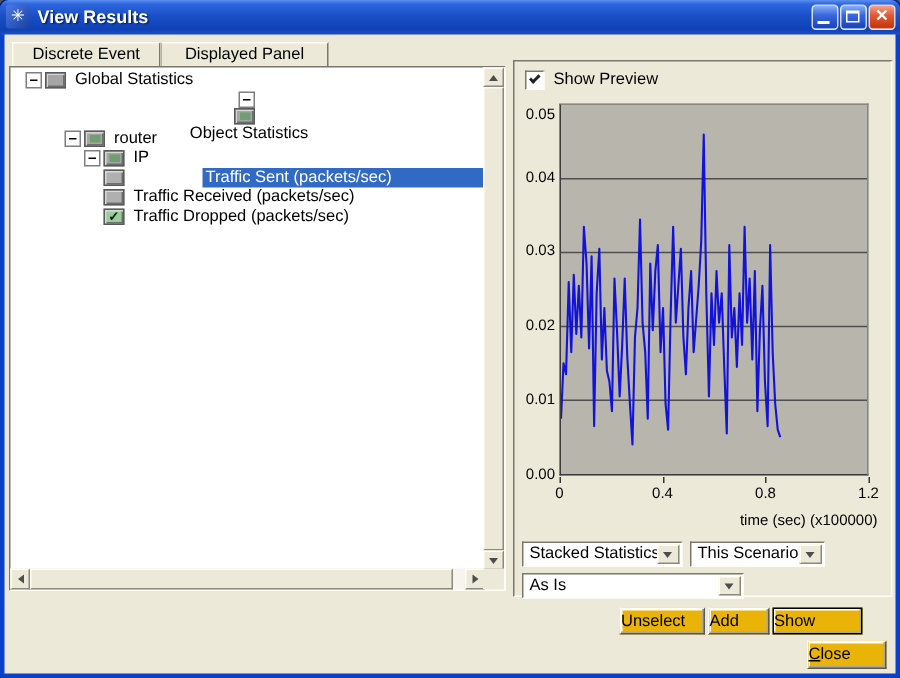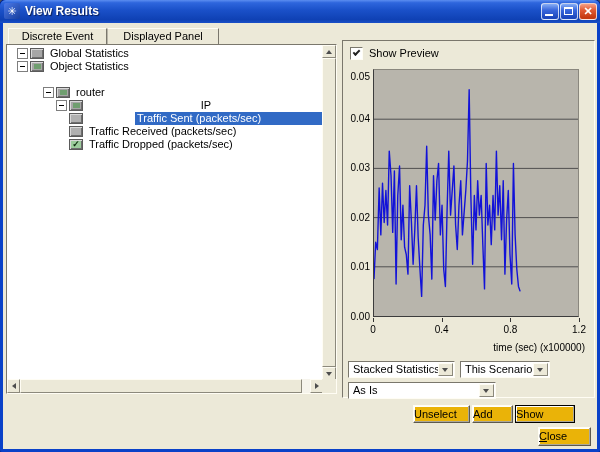--- a/index.html
+++ b/index.html
@@ -103,33 +103,33 @@
     <div class="tab tab2">Displayed Panel Graphs</div>
 
     <div class="tree-panel">
       <div class="tree-content" id="tree">
           <div class="tree-row" style="top: 2px;">
             <span class="indent" style="width: 10px;"></span>
             <span class="expander"></span>
             <span class="ticon gray"></span>
             <span class="tlabel">Global Statistics</span>
           </div>
-          <div class="tree-row" style="top: 15px;">
+          <div class="tree-row" style="top: 15px; flex-direction: column;">
             <span class="indent" style="width: 10px;"></span>
             <span class="expander"></span>
             <span class="ticon green"></span>
             <span class="tlabel">Object Statistics</span>
           </div>
           <div class="tree-row" style="top: 41px;">
             <span class="indent" style="width: 36px;"></span>
             <span class="expander"></span>
             <span class="ticon green"></span>
             <span class="tlabel">router</span>
           </div>
-          <div class="tree-row" style="top: 54px; text-align: center;">
+          <div class="tree-row" style="top: 54px;">
             <span class="indent" style="width: 49px;"></span>
             <span class="expander"></span>
             <span class="ticon green"></span>
             <span class="tlabel">IP</span>
           </div>
           <div class="tree-row selected" style="top: 67px;">
             <span class="indent" style="width: 62px;"></span>
             <span class="ticon box"></span>
             <span class="tlabel">Traffic Sent (packets/sec)</span>
           </div>

